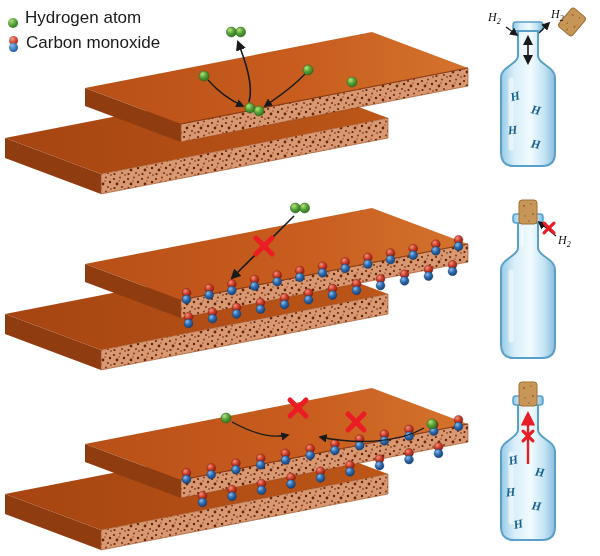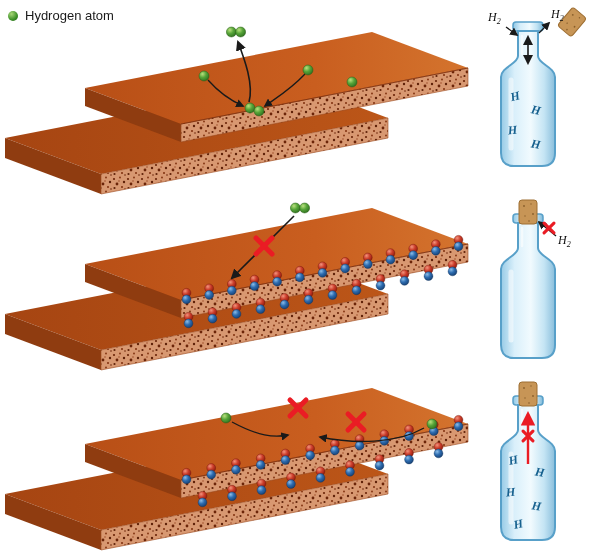--- a/index.html
+++ b/index.html
@@ -1,21 +1,21 @@
 <!DOCTYPE html>
 <html><head>
 <meta charset="utf-8">
 <style>
   html,body{margin:0;padding:0;background:#fff;}
   .stage{position:relative;width:600px;height:556px;background:#fff;overflow:hidden;
          font-family:"Liberation Sans",sans-serif;}
   .panel{position:absolute;}
   .legend{position:absolute;top:8px;left:8px;z-index:5;}
-  .legend-row{display:flex;align-items:center;gap:7px;margin-bottom:5px;
-              font-size:13px;color:#1a1a1a;}
+  .legend-row{display:flex;align-items:flex-end;gap:7px;margin-bottom:5px;
+              font-size:17px;color:#1a1a1a;}
   .dot-h{width:10px;height:10px;border-radius:50%;
          background:radial-gradient(circle at 35% 30%,#a8d878,#3c8f27 60%,#23641a);}
   .co-dot{position:relative;width:11px;height:17px;display:inline-block;}
   .co-red{position:absolute;top:0;left:1px;width:9px;height:9px;border-radius:50%;
           background:radial-gradient(circle at 35% 30%,#f29b85,#c23325 60%,#7e150c);}
   .co-blue{position:absolute;top:7px;left:1px;width:9px;height:9px;border-radius:50%;
            background:radial-gradient(circle at 35% 30%,#86b9e6,#2d6cb0 60%,#173f70);}
   .arr{fill:none;stroke:#1a1a1a;stroke-width:1.6;}
   .arr-thin{fill:none;stroke:#1a1a1a;stroke-width:1.3;}
   .hletter{font-family:"Liberation Serif",serif;font-style:italic;font-weight:bold;
@@ -116,20 +116,27 @@
         <circle cx="1" cy="9" r="0.8" fill="#7d5524" opacity="0.85"></circle>
       </g>
     </defs>
   </svg>
 
   <div class="legend">
     <div class="legend-row">
       <span class="dot-h"></span>
       <span>Hydrogen atom</span>
     </div>
+    <div class="legend-row">
+      <span class="co-dot">
+        <span class="co-red"></span>
+        <span class="co-blue"></span>
+      </span>
+      <span>Carbon monoxide</span>
+    </div>
   </div>
 
   <svg class="panel" style="left:0;top:22px" width="470" height="176" viewBox="0 0 470 176">
     <use href="#surfacePlanks"></use>
     <path class="arr-thin" d="M208,58 C222,74 234,80 243,84" marker-end="url(#mB)"></path>
     <path class="arr-thin" d="M305,52 C290,68 276,76 265,84" marker-end="url(#mB)"></path>
     <path class="arr" d="M249,80 C254,62 244,36 238,20" marker-end="url(#mB)"></path>
     <use href="#hAtom" transform="translate(204,54)"></use>
     <use href="#hAtom" transform="translate(308,48)"></use>
     <use href="#hAtom" transform="translate(352,60)"></use>

